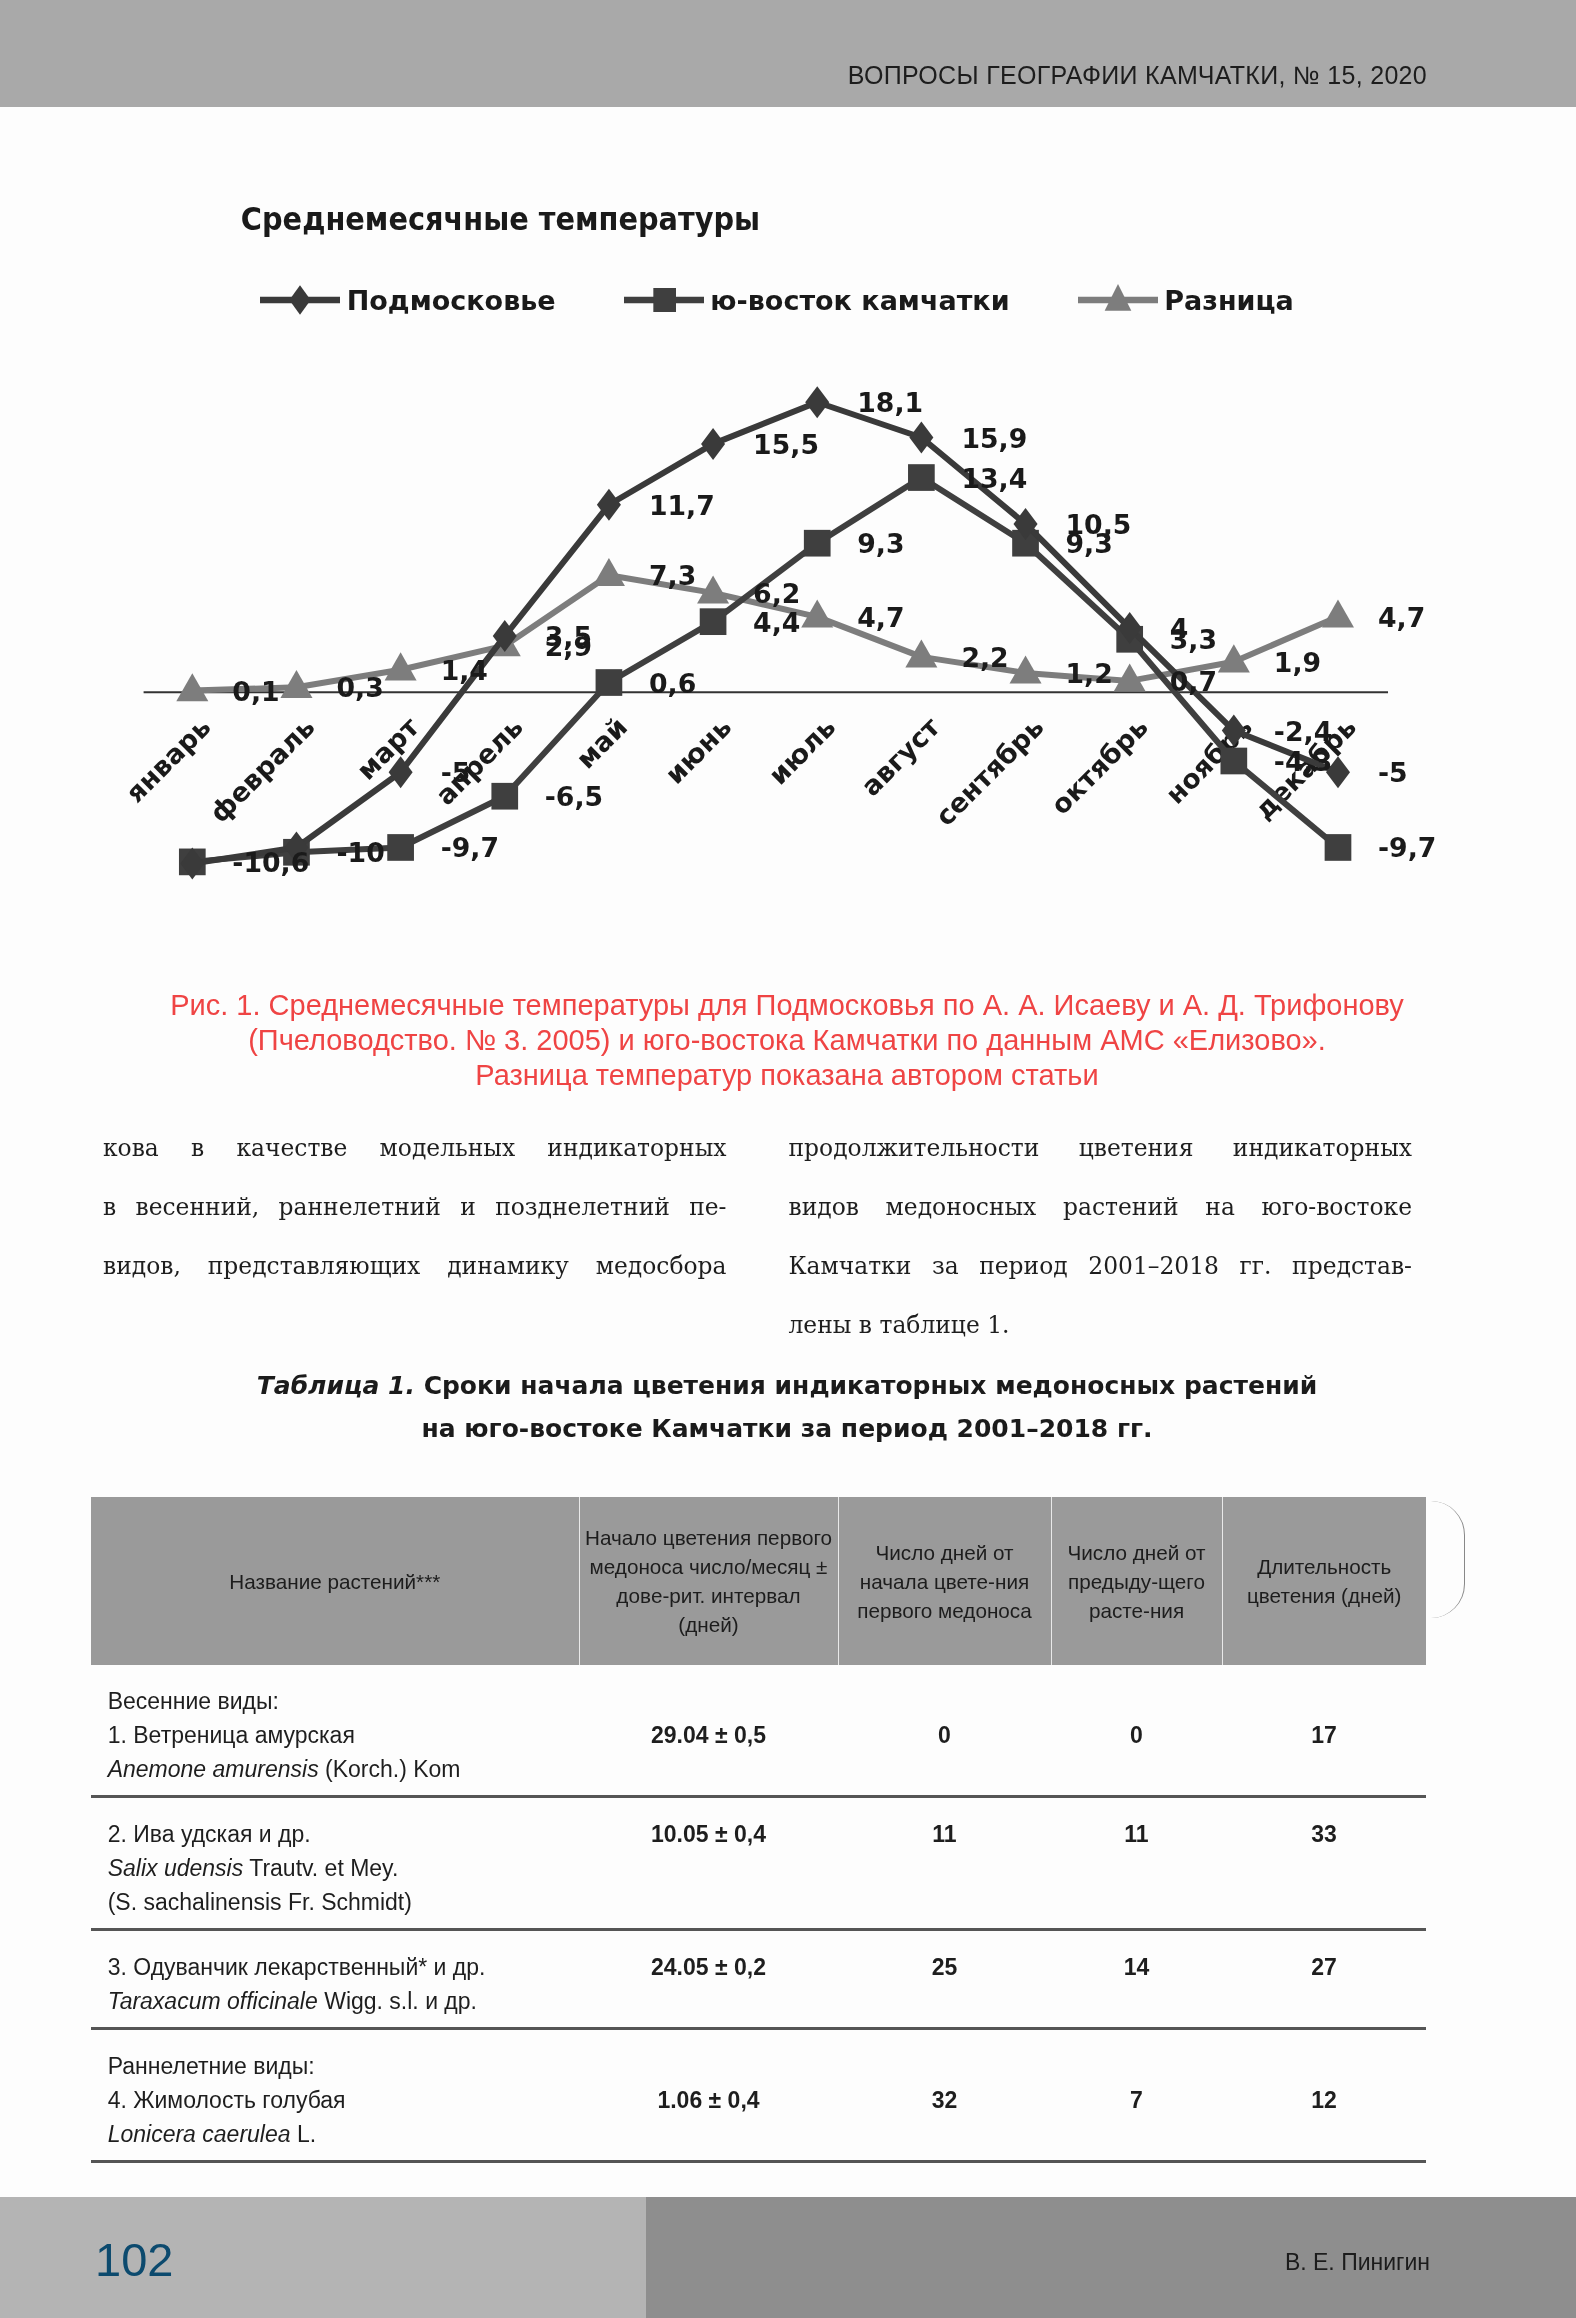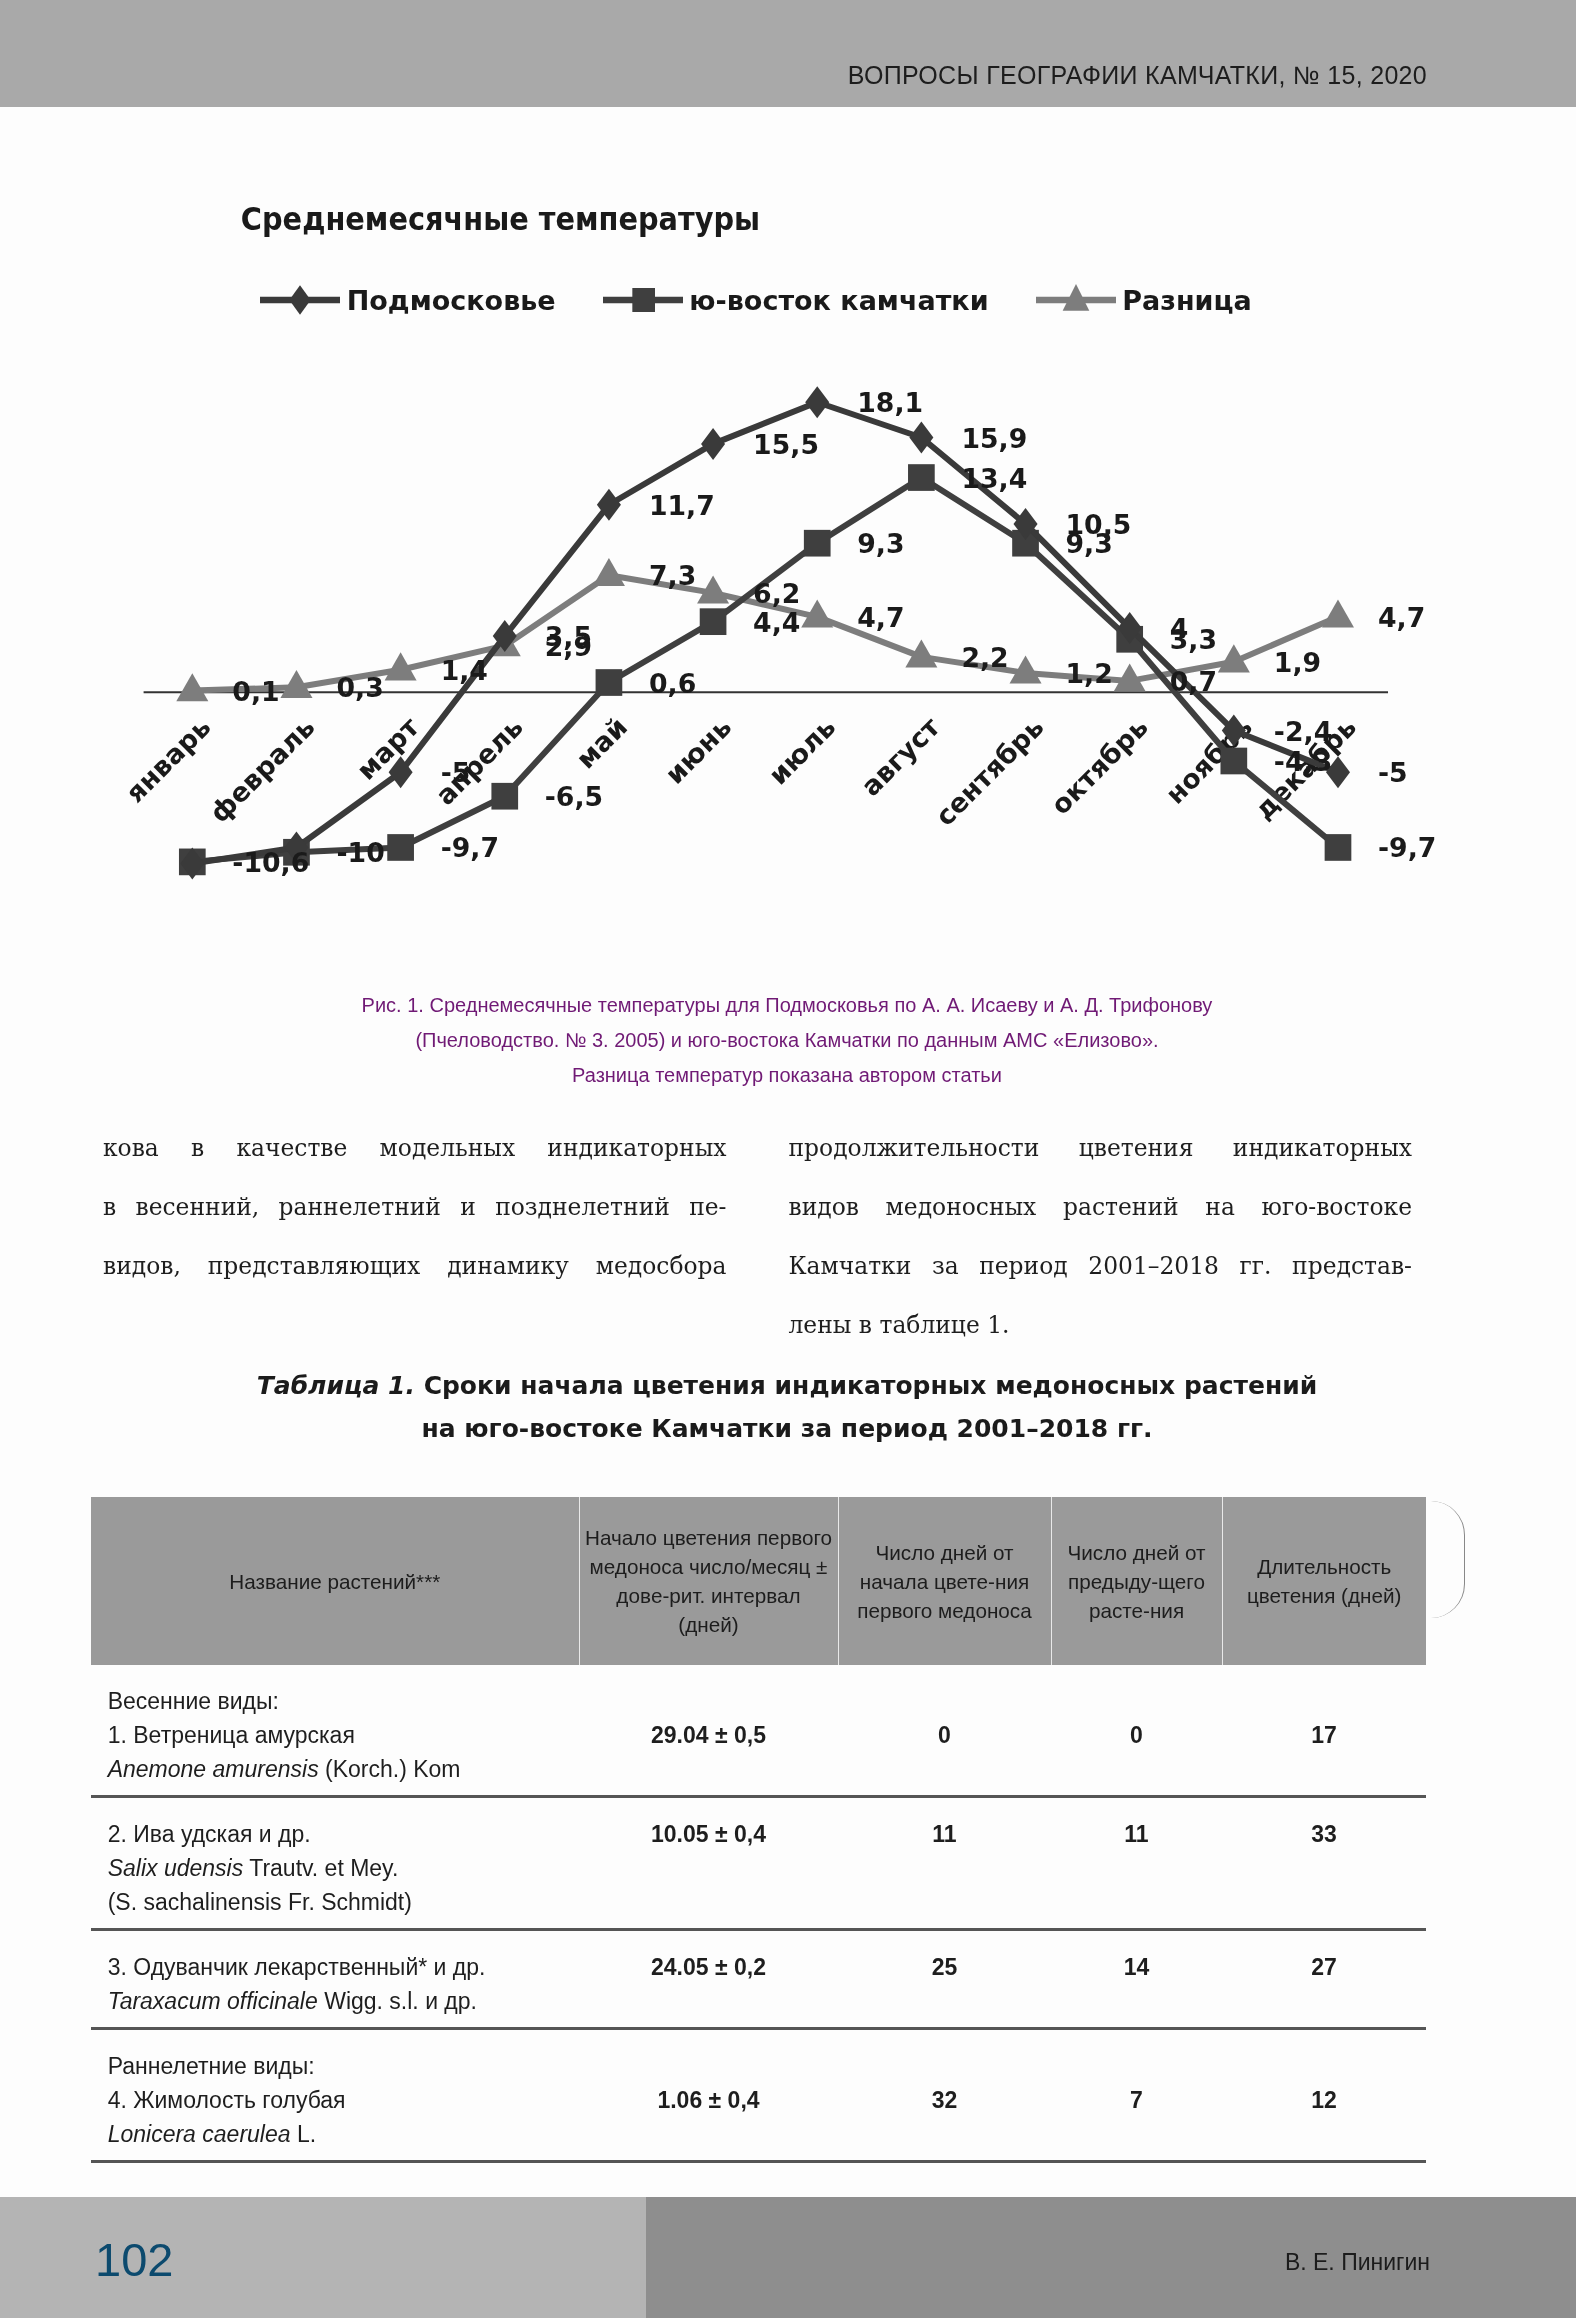--- a/index.html
+++ b/index.html
@@ -1,25 +1,25 @@
 <!DOCTYPE html>
 <html style="font-size:10.7px"><head>
 <meta charset="utf-8">
 <style>
   html,body{margin:0;padding:0;}
   body{width:1577px;height:2319px;position:relative;background:#fdfdfd;overflow:hidden;font-family:"DejaVu Sans",sans-serif;color:#1a1a1a;}
   .header-band{position:absolute;left:0;top:0;width:1577px;height:107px;background:#a9a9a9;}
   .header-title{position:absolute;right:150px;top:61px;font-family:"Liberation Sans",sans-serif;font-size:25px;color:#1d1d1d;letter-spacing:0.3px;}
   .chart{position:absolute;left:80px;top:167px;width:1415px;height:754px;}
   .chart-title{position:absolute;left:0;width:841px;top:33px;text-align:center;font-family:"DejaVu Sans",sans-serif;font-weight:bold;font-size:32px;color:#1a1a1a;transform:scaleX(0.9);transform-origin:center;}
-  .legend{position:absolute;left:180px;top:113px;display:flex;gap:47px;align-items:center;}
+  .legend{position:absolute;left:180px;top:113px;display:flex;gap:68px;align-items:center;}
   .legend-item{display:flex;align-items:center;gap:6.7px;font-family:"DejaVu Sans",sans-serif;font-weight:bold;font-size:27px;}
   .legend-swatch{display:inline-block;width:80px;height:40px;}
   .chart-svg{position:absolute;left:0;top:0;}
-  .caption{position:absolute;left:133px;width:1308px;top:988px;text-align:center;font-family:"Liberation Sans",sans-serif;font-size:20px;line-height:35px;color:#701a75;}
+  .caption{position:absolute;left:133px;width:1308px;top:988px;text-align:center;font-family:"Liberation Sans",sans-serif;font-size:29px;line-height:35px;color:#ef4444;}
   .body-cols{position:absolute;left:87px;top:1111px;width:1341px;display:flex;gap:30px;}
   .body-col{width:656px;font-family:"DejaVu Serif",serif;font-size:23.4px;line-height:43px;text-align:justify;text-align-last:justify;color:#1e1e1e;}
   .body-col p{margin:16px;}
   .body-col .last{text-align-last:left;}
   .table-title{position:absolute;left:133px;width:1308px;top:1364px;text-align:center;font-family:"DejaVu Sans",sans-serif;font-weight:bold;font-size:25px;line-height:43px;color:#1b1b1b;}
   .table-title i{font-style:italic;}
   table.data{position:absolute;left:91px;top:1497px;width:1335px;border-collapse:collapse;font-family:"Liberation Sans",sans-serif;font-size:23px;color:#1e1e1e;}
   table.data thead th{background:#9a9a9a;font-weight:normal;font-size:20.7px;line-height:29px;color:#1d1d1d;height:168px;vertical-align:middle;text-align:center;border-right:1.3px solid #e9e9e9;padding:0 5.3px;}
   table.data thead th:last-child{border-right:none;}
   table.data tbody td{vertical-align:top;padding:18.7px 0 9.3px 0;border-bottom:3.3px solid #555;line-height:34px;}

